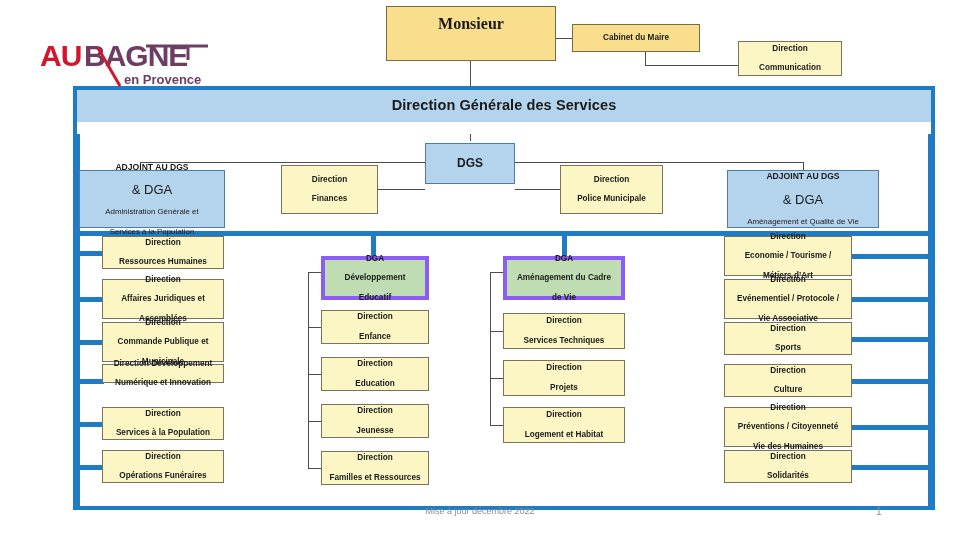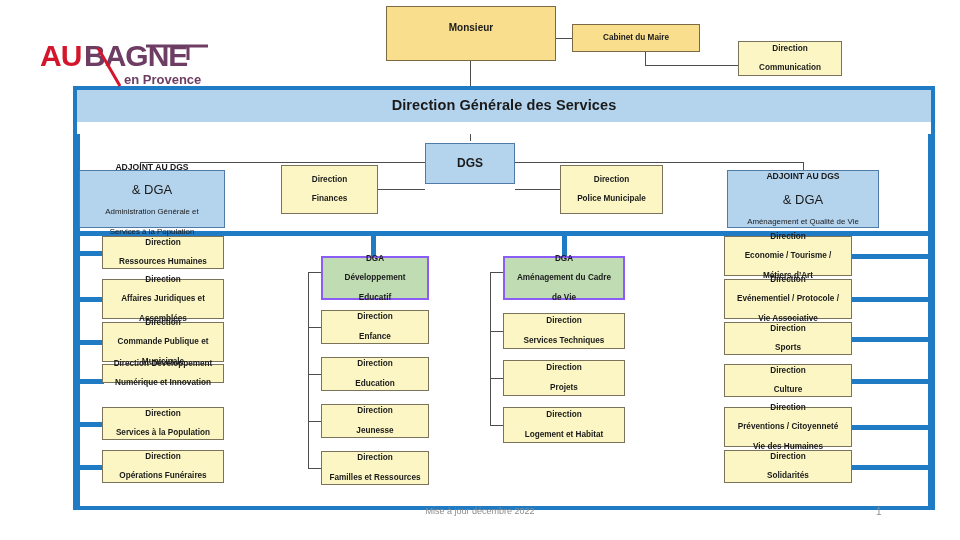--- a/index.html
+++ b/index.html
@@ -8,21 +8,21 @@
 
   
   .node{position:absolute;box-sizing:border-box;display:flex;align-items:center;
         justify-content:center;text-align:center;line-height:1.18;
         border:1px solid #7a7259;background:#FBF6C4;font-size:8.6px;font-weight:700;
         padding:1px 2px;z-index:5;}
   .node span{display:block;width:100%;}
 
   .n-gold{background:#F9DE8D;border:1px solid #7a6b45;}
   .n-blue{background:#B4D4EE;border:1px solid #4f7ba6;}
-  .n-green{background:#BFDCB2;border:2px solid #8b5cf6;}
+  .n-green{background:#BFDCB2;border:4px solid #8b5cf6;}
   .n-band{background:#B4D4EE;border:none;}
 
   
   .tline{position:absolute;background:#4d4d4d;z-index:2;}
   .th{height:1px;}
   .tv{width:1px;}
 
   
   .bline{position:absolute;background:#1E7BC4;z-index:3;}
   .bh{height:5px;}
@@ -34,21 +34,21 @@
 
   
   #logo{position:absolute;left:38px;top:36px;width:180px;height:52px;z-index:6;}
 
   
   #footer{position:absolute;left:0;top:506px;width:960px;text-align:center;
           font-size:9px;color:#8c8c8c;font-weight:400;z-index:6;}
   #pageno{position:absolute;left:876px;top:506px;font-size:10px;color:#8c8c8c;z-index:6;}
 
   .ttl-band{font-size:14.5px;font-weight:700;letter-spacing:.1px;}
-  .ttl-maire{font-size:10px;font-weight:700;}
+  .ttl-maire{font-size:16px;font-weight:700;font-family:Liberation Serif, serif;}
   .ttl-dgs{font-size:12px;font-weight:700;}
   .ttl-sm{font-size:8.2px;font-weight:700;}
   .adj-l1{font-size:8.6px;font-weight:700;}
   .adj-l2{font-size:13px;font-weight:400;}
   .adj-l3{font-size:7.9px;font-weight:400;}
 </style>
 </head>
 <body>
 
 <div id="logo">

